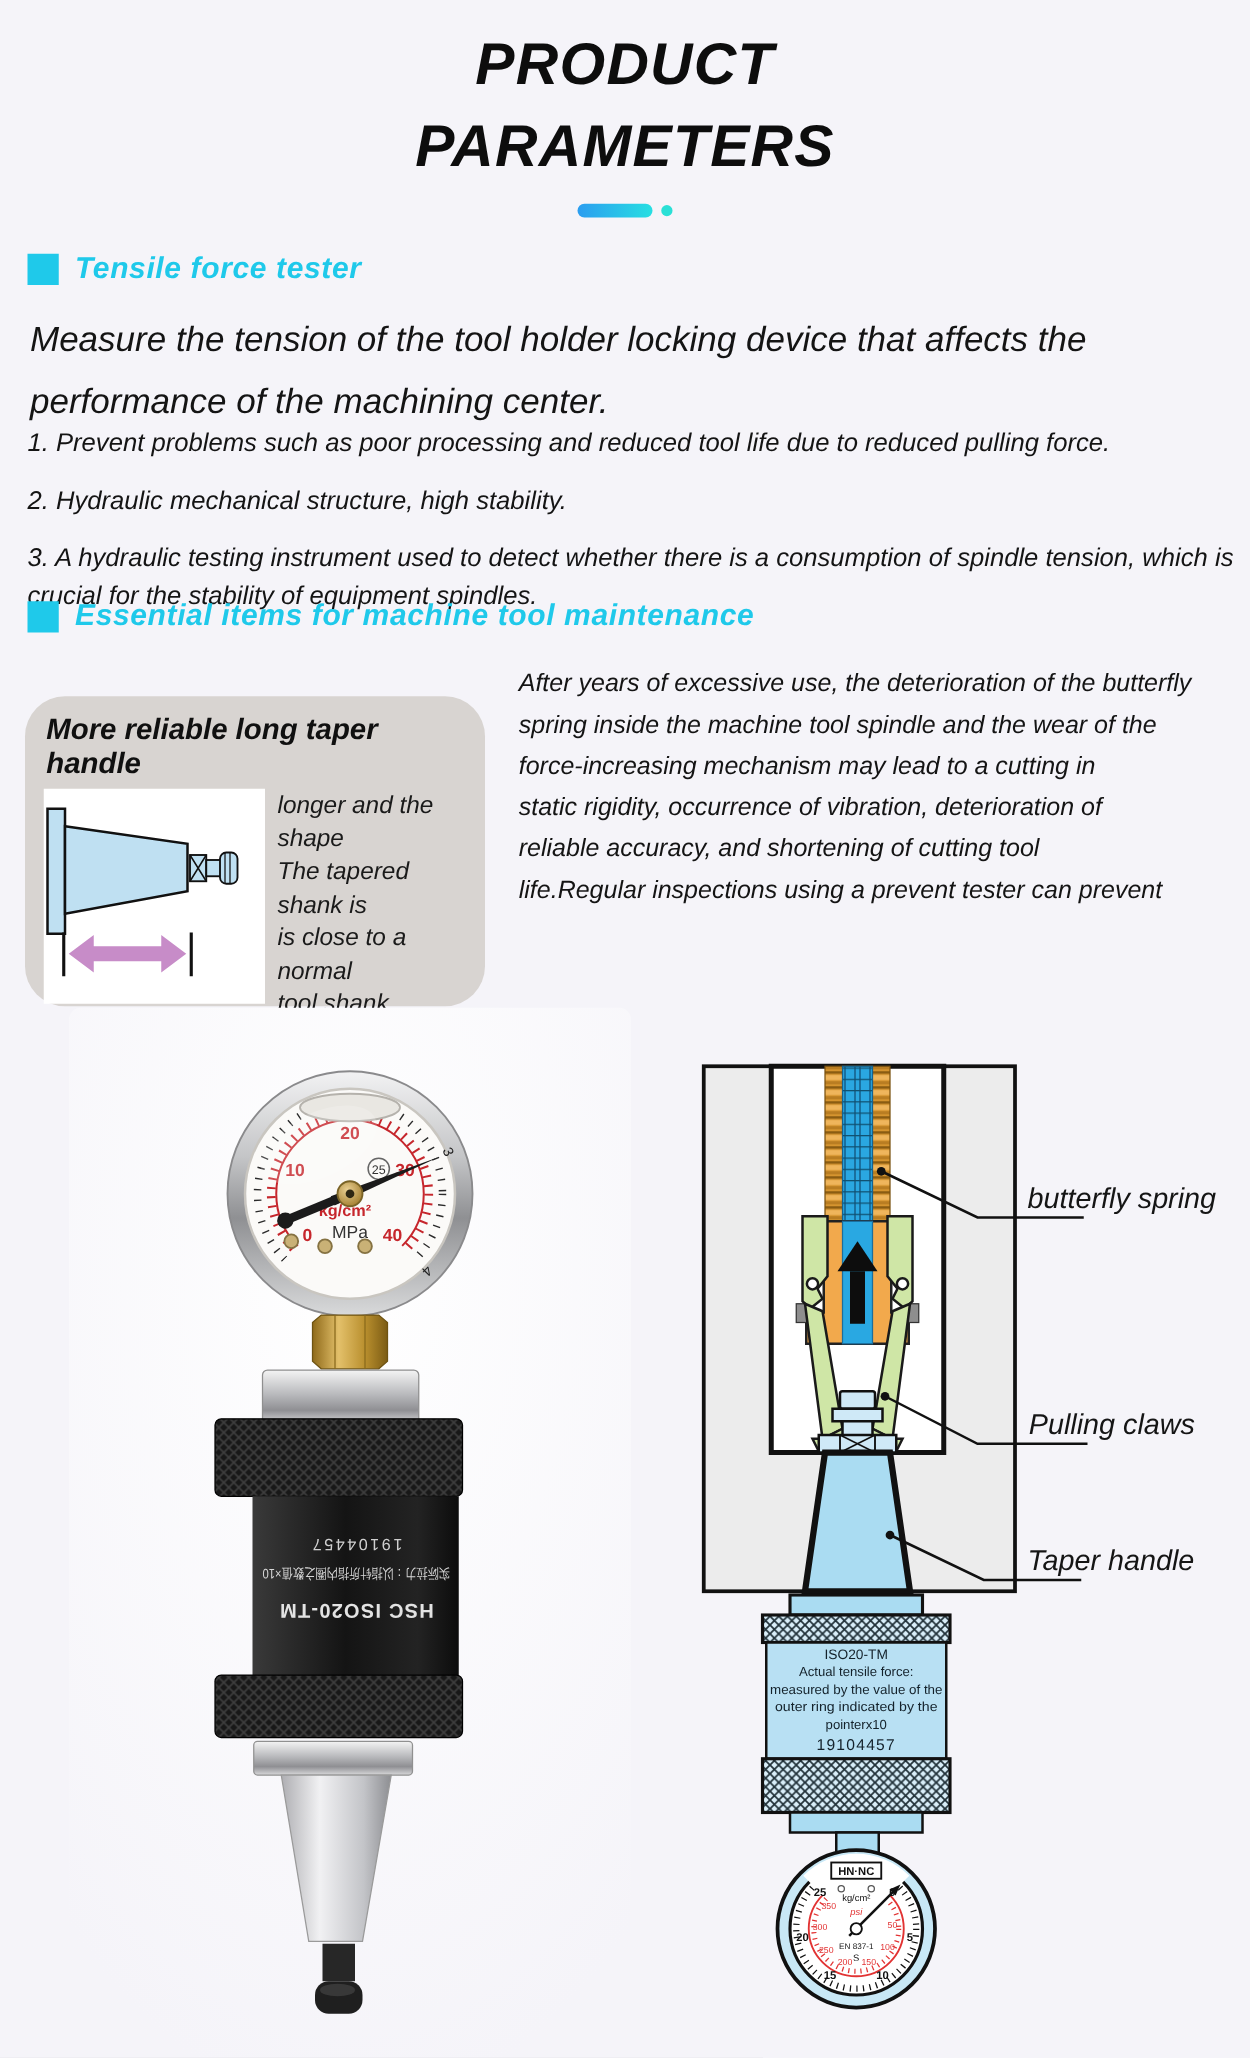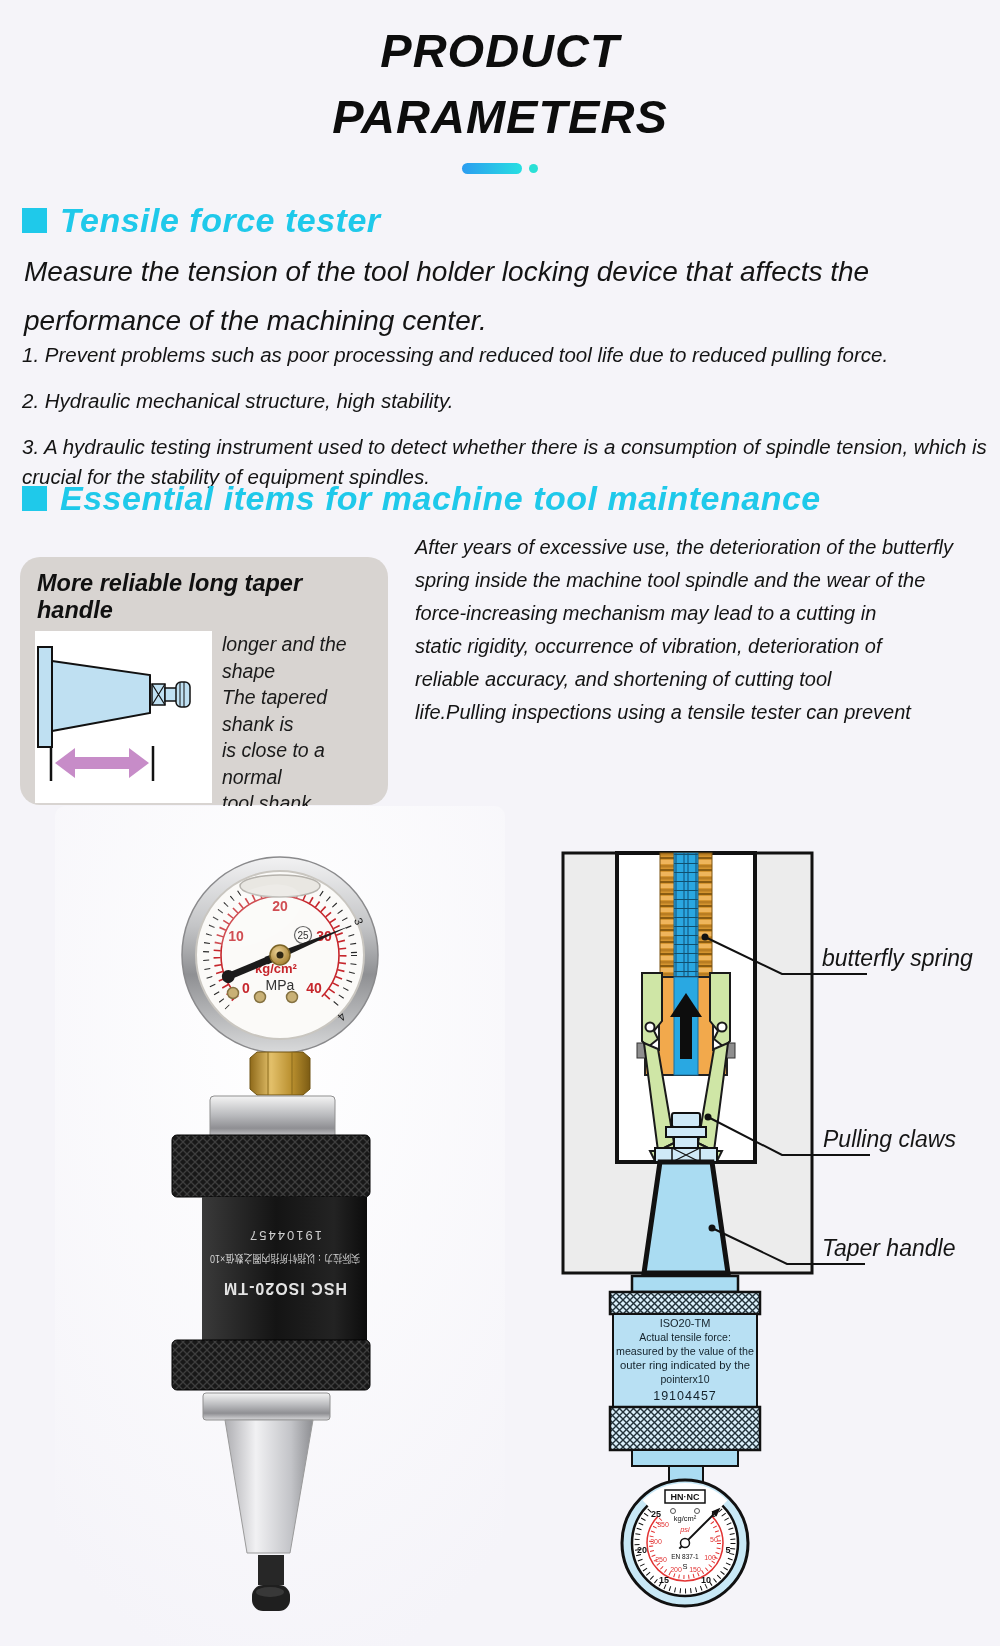--- a/index.html
+++ b/index.html
@@ -9,25 +9,25 @@
     font-family:"Liberation Sans","DejaVu Sans",sans-serif;color:#161616;
   }
   .abs{position:absolute;}
   .main-title{top:18px;left:0;width:100%;text-align:center;
     font-style:italic;font-weight:900;font-size:47px;line-height:66px;color:#0d0d0d;letter-spacing:1px;}
   .divider{top:163px;left:0;width:100%;display:flex;justify-content:center;align-items:center;gap:7px;}
   .divider-bar{width:60px;height:11px;border-radius:6px;background:linear-gradient(90deg,#2b9df0,#27dfe2);}
   .divider-dot{width:9px;height:9px;border-radius:50%;background:#2ae0d6;}
   .sec-header{display:flex;align-items:center;gap:13px;}
   .sec-square{width:25px;height:25px;background:#1fc9ea;flex:0 0 auto;}
-  .sec-title{font-style:italic;font-weight:bold;font-size:34px;color:#1fc9ea;letter-spacing:.5px;}
+  .sec-title{font-style:italic;font-weight:bold;font-size:24px;color:#1fc9ea;letter-spacing:.5px;}
   .lead{top:247px;left:24px;width:945px;font-style:italic;font-size:28px;line-height:49px;color:#141414;}
   .points{top:340px;left:22px;width:985px;font-style:italic;font-size:20.5px;line-height:30px;color:#141414;}
   .points .pt{margin-bottom:16px;}
-  .card{top:557px;left:20px;width:368px;height:248px;background:#d8d4d1;border-radius:20px;
+  .card{top:557px;left:20px;width:368px;height:248px;background:#d8d4d1;border-radius:32px;
     box-sizing:border-box;padding:11px 15px;}
   .card-title{font-style:italic;font-weight:bold;font-size:23.5px;color:#101010;margin:2px 0 7px 2px;}
   .card-row{display:flex;}
   .card-fig{width:177px;height:172px;background:#ffffff;flex:0 0 auto;}
   .card-body{margin-left:10px;font-style:italic;font-size:19.5px;line-height:26.5px;color:#1a1a1a;}
   .para{top:531px;left:415px;width:560px;font-style:italic;font-size:20px;line-height:33px;color:#141414;}
   svg text{font-family:"Liberation Sans","DejaVu Sans",sans-serif;}
 </style>
 </head>
 <body>
@@ -89,21 +89,21 @@
       </div>
     </div>
   </div>
 
   <div class="abs para">
     <div>After years of excessive use, the deterioration of the butterfly</div>
     <div>spring inside the machine tool spindle and the wear of the</div>
     <div>force-increasing mechanism may lead to a cutting in</div>
     <div>static rigidity, occurrence of vibration, deterioration of</div>
     <div>reliable accuracy, and shortening of cutting tool</div>
-    <div>life.Pulling inspections using a tensile tester can prevent</div>
+    <div>life.Regular inspections using a prevent tester can prevent</div>
   </div>
 
   <svg class="abs" style="top:806px;left:55px;" width="450" height="840" viewBox="0 0 450 840">
     <defs>
       <radialGradient id="photoBg" cx="50%" cy="25%" r="80%">
         <stop offset="0%" stop-color="#ffffff"></stop>
           <stop offset="100%" stop-color="#f5f4f9"></stop>
       </radialGradient>
       <linearGradient id="chromeRing" x1="0" y1="0" x2="0" y2="1">
         <stop offset="0%" stop-color="#f2f2f3"></stop>

